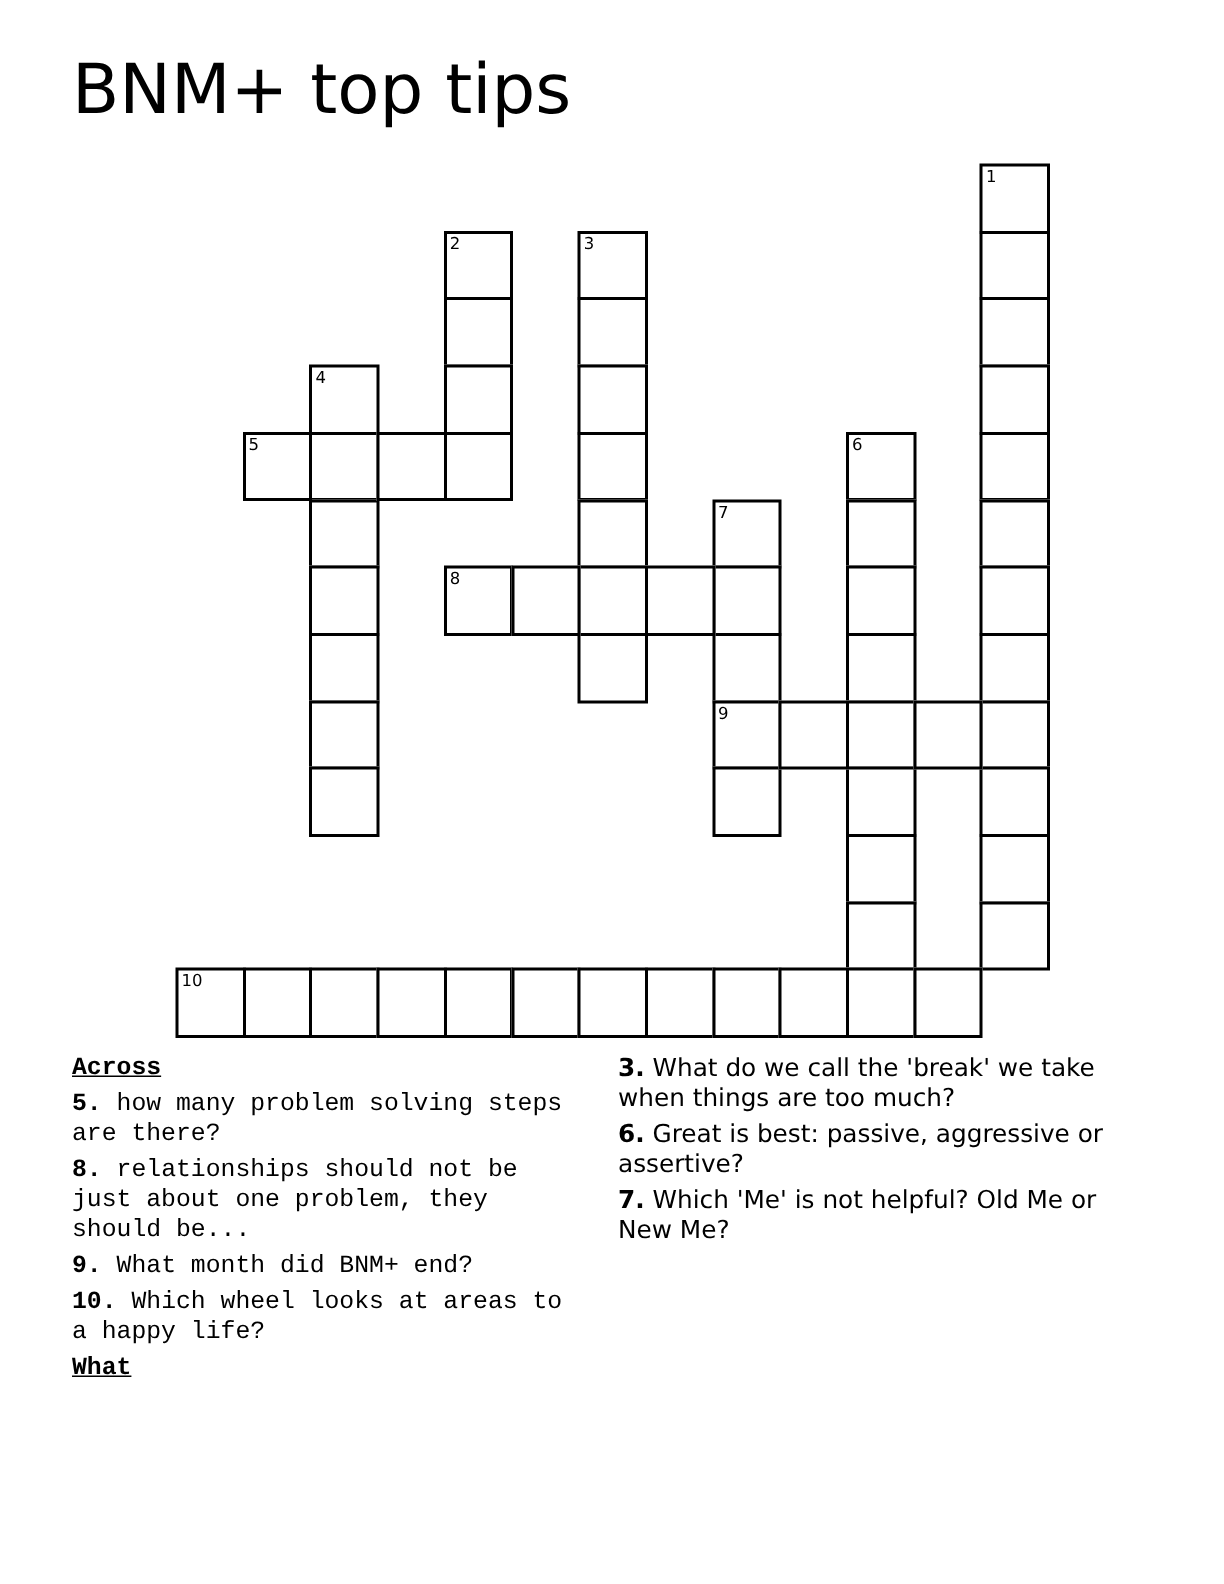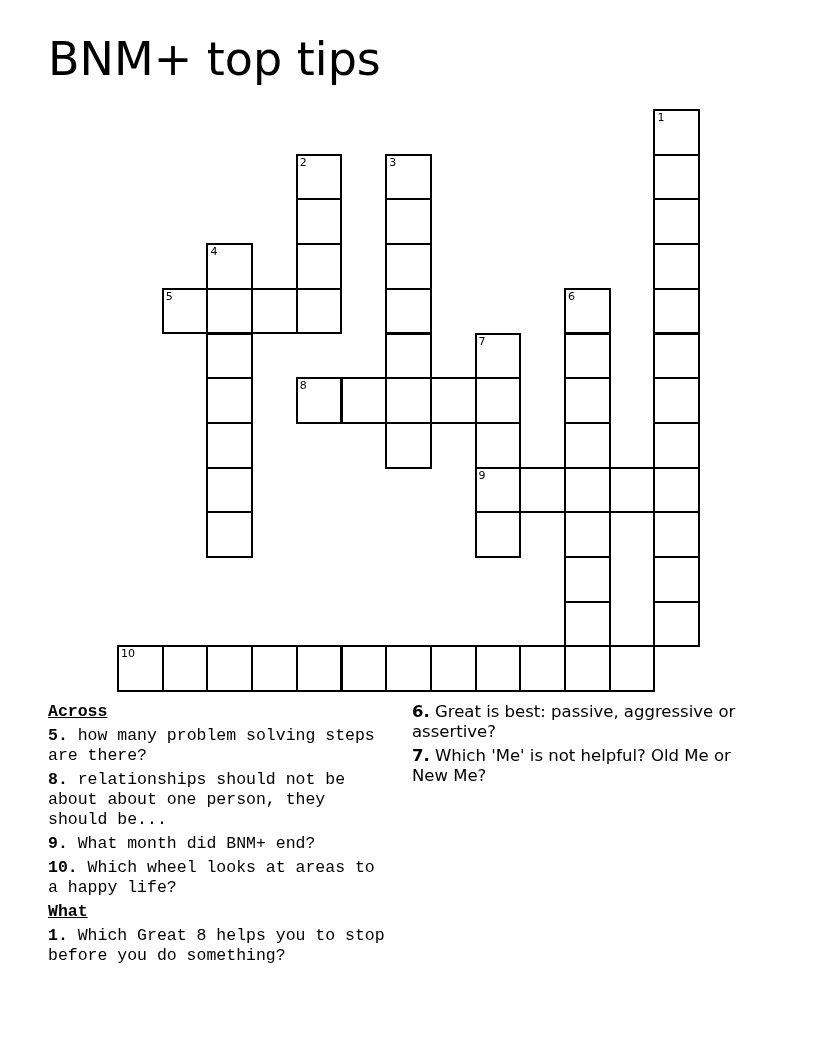--- a/index.html
+++ b/index.html
@@ -104,23 +104,23 @@
     <div class="cell" style="left: 385.2px; top: 645.4px;"></div>
     <div class="cell" style="left: 429.9px; top: 645.4px;"></div>
     <div class="cell" style="left: 474.6px; top: 645.4px;"></div>
     <div class="cell" style="left: 519.3px; top: 645.4px;"></div>
     <div class="cell" style="left: 608.7px; top: 645.4px;"></div>
   </div>
 
 <div class="clues" id="col-left">
   <div class="head">Across</div>
   <div class="clue"><b>5.</b><span> how many problem solving steps are there?</span></div>
-  <div class="clue"><b>8.</b><span> relationships should not be about about one person, they should be...</span></div>
+  <div class="clue"><b>8.</b><span> relationships should not be just about one problem, they should be...</span></div>
   <div class="clue"><b>9.</b><span> What month did BNM+ end?</span></div>
   <div class="clue"><b>10.</b><span> Which wheel looks at areas to a happy life?</span></div>
   <div class="head">What</div>
-  <div class="clue"><b>1.</b><span> Which Great 8 helps you to stop before you do something?</span></div>
 </div>
 
 <div class="clues" id="col-right">
+  <div class="clue"><b>3.</b><span> What do we call the 'break' we take when things are too much?</span></div>
   <div class="clue"><b>6.</b><span> Great is best: passive, aggressive or assertive?</span></div>
   <div class="clue"><b>7.</b><span> Which 'Me' is not helpful? Old Me or New Me?</span></div>
 </div>
 
 </body></html>

